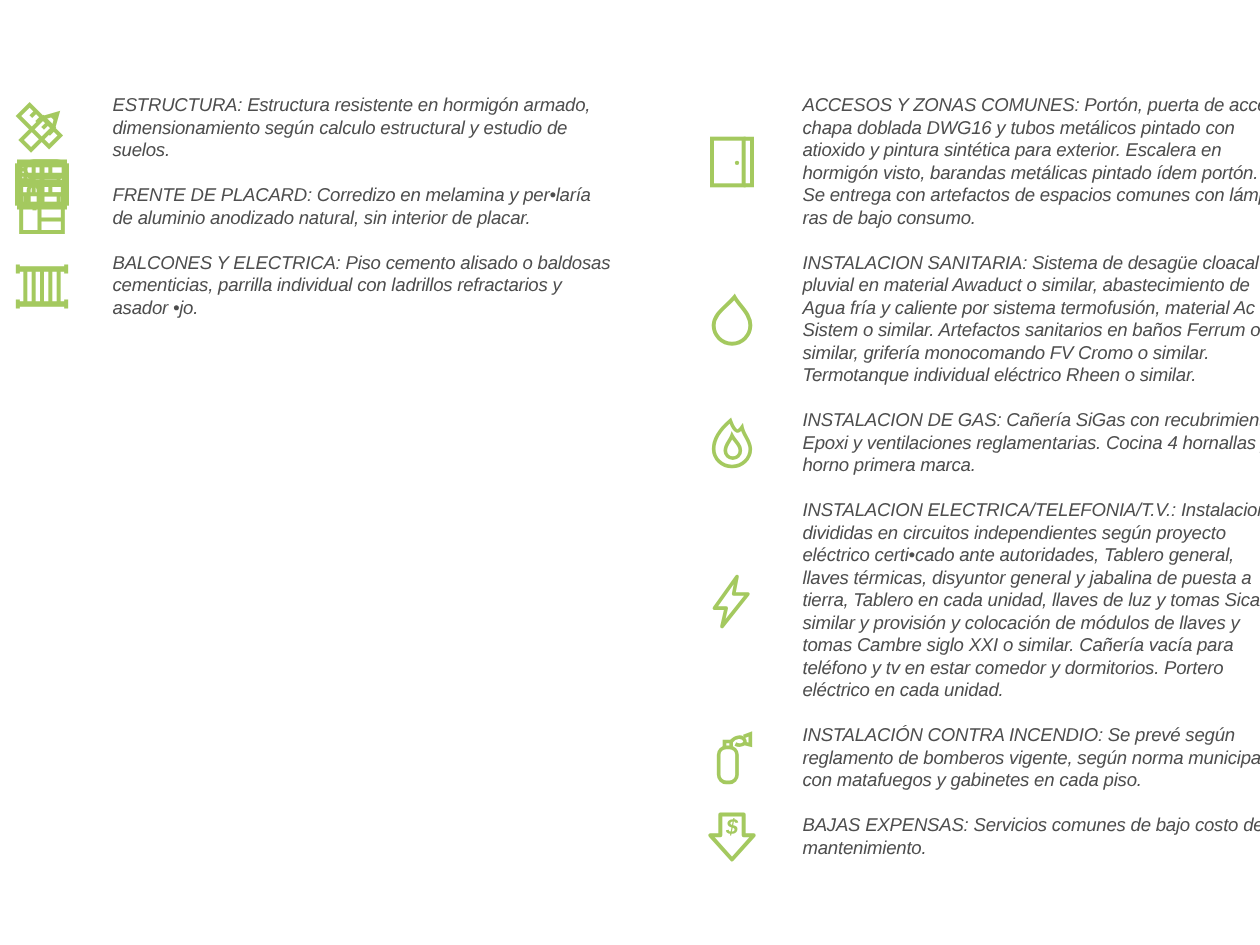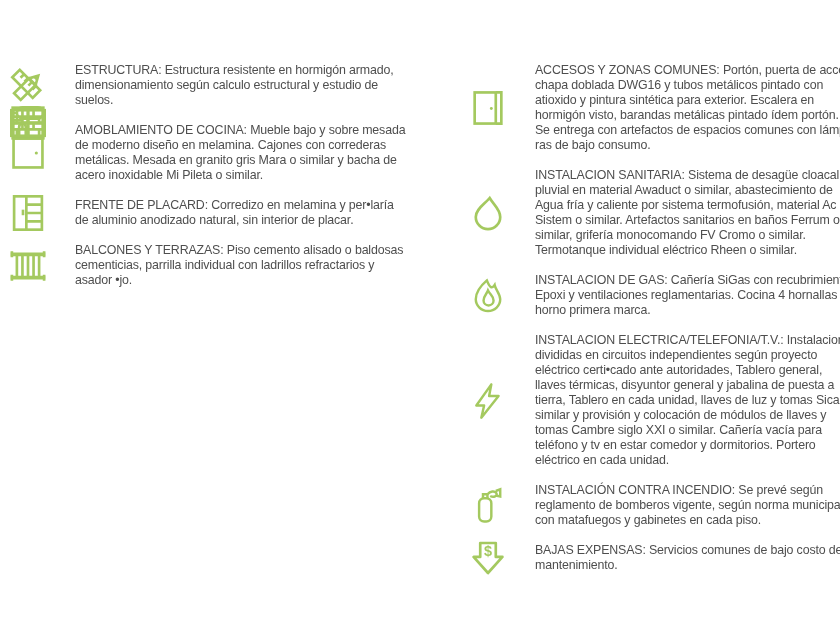--- a/index.html
+++ b/index.html
@@ -4,21 +4,21 @@
 <style>
   html,body{margin:0;padding:0;}
   body{
     width:840px;height:630px;overflow:hidden;position:relative;
     background:#ffffff;
     font-family:"Liberation Sans",sans-serif;
   }
   .col{position:absolute;top:63px;}
   .col-left{left:8px;width:428px;}
   .col-right{left:468px;width:430px;}
-  .item{position:relative;padding-left:67px;margin-bottom:15px;}
+  .item{position:relative;padding-left:67px;margin-bottom:15px;font-style:italic;}
   .txt{
     font-size:12.4px;line-height:15px;color:#4e4e4e;
     white-space:pre;letter-spacing:-0.15px;
   }
   .ic{
     position:absolute;left:0;top:50%;transform:translateY(-50%);
     width:40px;height:40px;display:flex;align-items:center;justify-content:center;
   }
   .ic svg{stroke:#a4c95f;fill:none;stroke-width:2.4;}
   .ic svg text{stroke:none;fill:#a4c95f;font-family:"Liberation Sans",sans-serif;font-weight:bold;}
@@ -76,24 +76,20 @@
     </span>
   </div>
 
   <div class="item">
     <span class="ic">
       <svg width="40" height="40" viewBox="0 0 36 36">
         <rect x="5" y="5" width="26" height="26"></rect>
         <circle cx="25.5" cy="18" r="1.4" fill="#a4c95f" stroke="none"></circle>
       </svg>
     </span>
-    <div class="txt">AMOBLAMIENTO DE COCINA: Mueble bajo y sobre mesada
-de moderno diseño en melamina. Cajones con correderas
-metálicas. Mesada en granito gris Mara o similar y bacha de
-acero inoxidable Mi Pileta o similar.</div>
   </div>
 
   <div class="item">
     <span class="ic">
       <svg width="40" height="40" viewBox="0 0 36 36">
         <rect x="5.5" y="3" width="25" height="30"></rect>
         <path d="M16.5 3 V33"></path>
         <path d="M13.5 15 v5"></path>
         <path d="M16.5 10.5 H30.5 M16.5 18 H30.5 M16.5 25.5 H30.5"></path>
       </svg>
@@ -103,21 +99,21 @@
   </div>
 
   <div class="item">
     <span class="ic">
       <svg width="40" height="40" viewBox="0 0 36 36">
         <path d="M2.5 7.5 H33.5 M2.5 28.5 H33.5" style="stroke-width:3.4"></path>
         <path d="M3.5 4.8v5.4 M32.5 4.8v5.4 M3.5 25.8v5.4 M32.5 25.8v5.4"></path>
         <path d="M8 7.5 V28.5 M13 7.5 V28.5 M18 7.5 V28.5 M23 7.5 V28.5 M28 7.5 V28.5"></path>
       </svg>
     </span>
-    <div class="txt">BALCONES Y TERRAZAS: Piso cemento alisado o baldosas
+    <div class="txt">BALCONES Y ELECTRICA: Piso cemento alisado o baldosas
 cementicias, parrilla individual con ladrillos refractarios y
 asador •jo.</div>
   </div>
 
 
 </div>
 
 <div class="col col-right">
 
   <div class="item">

